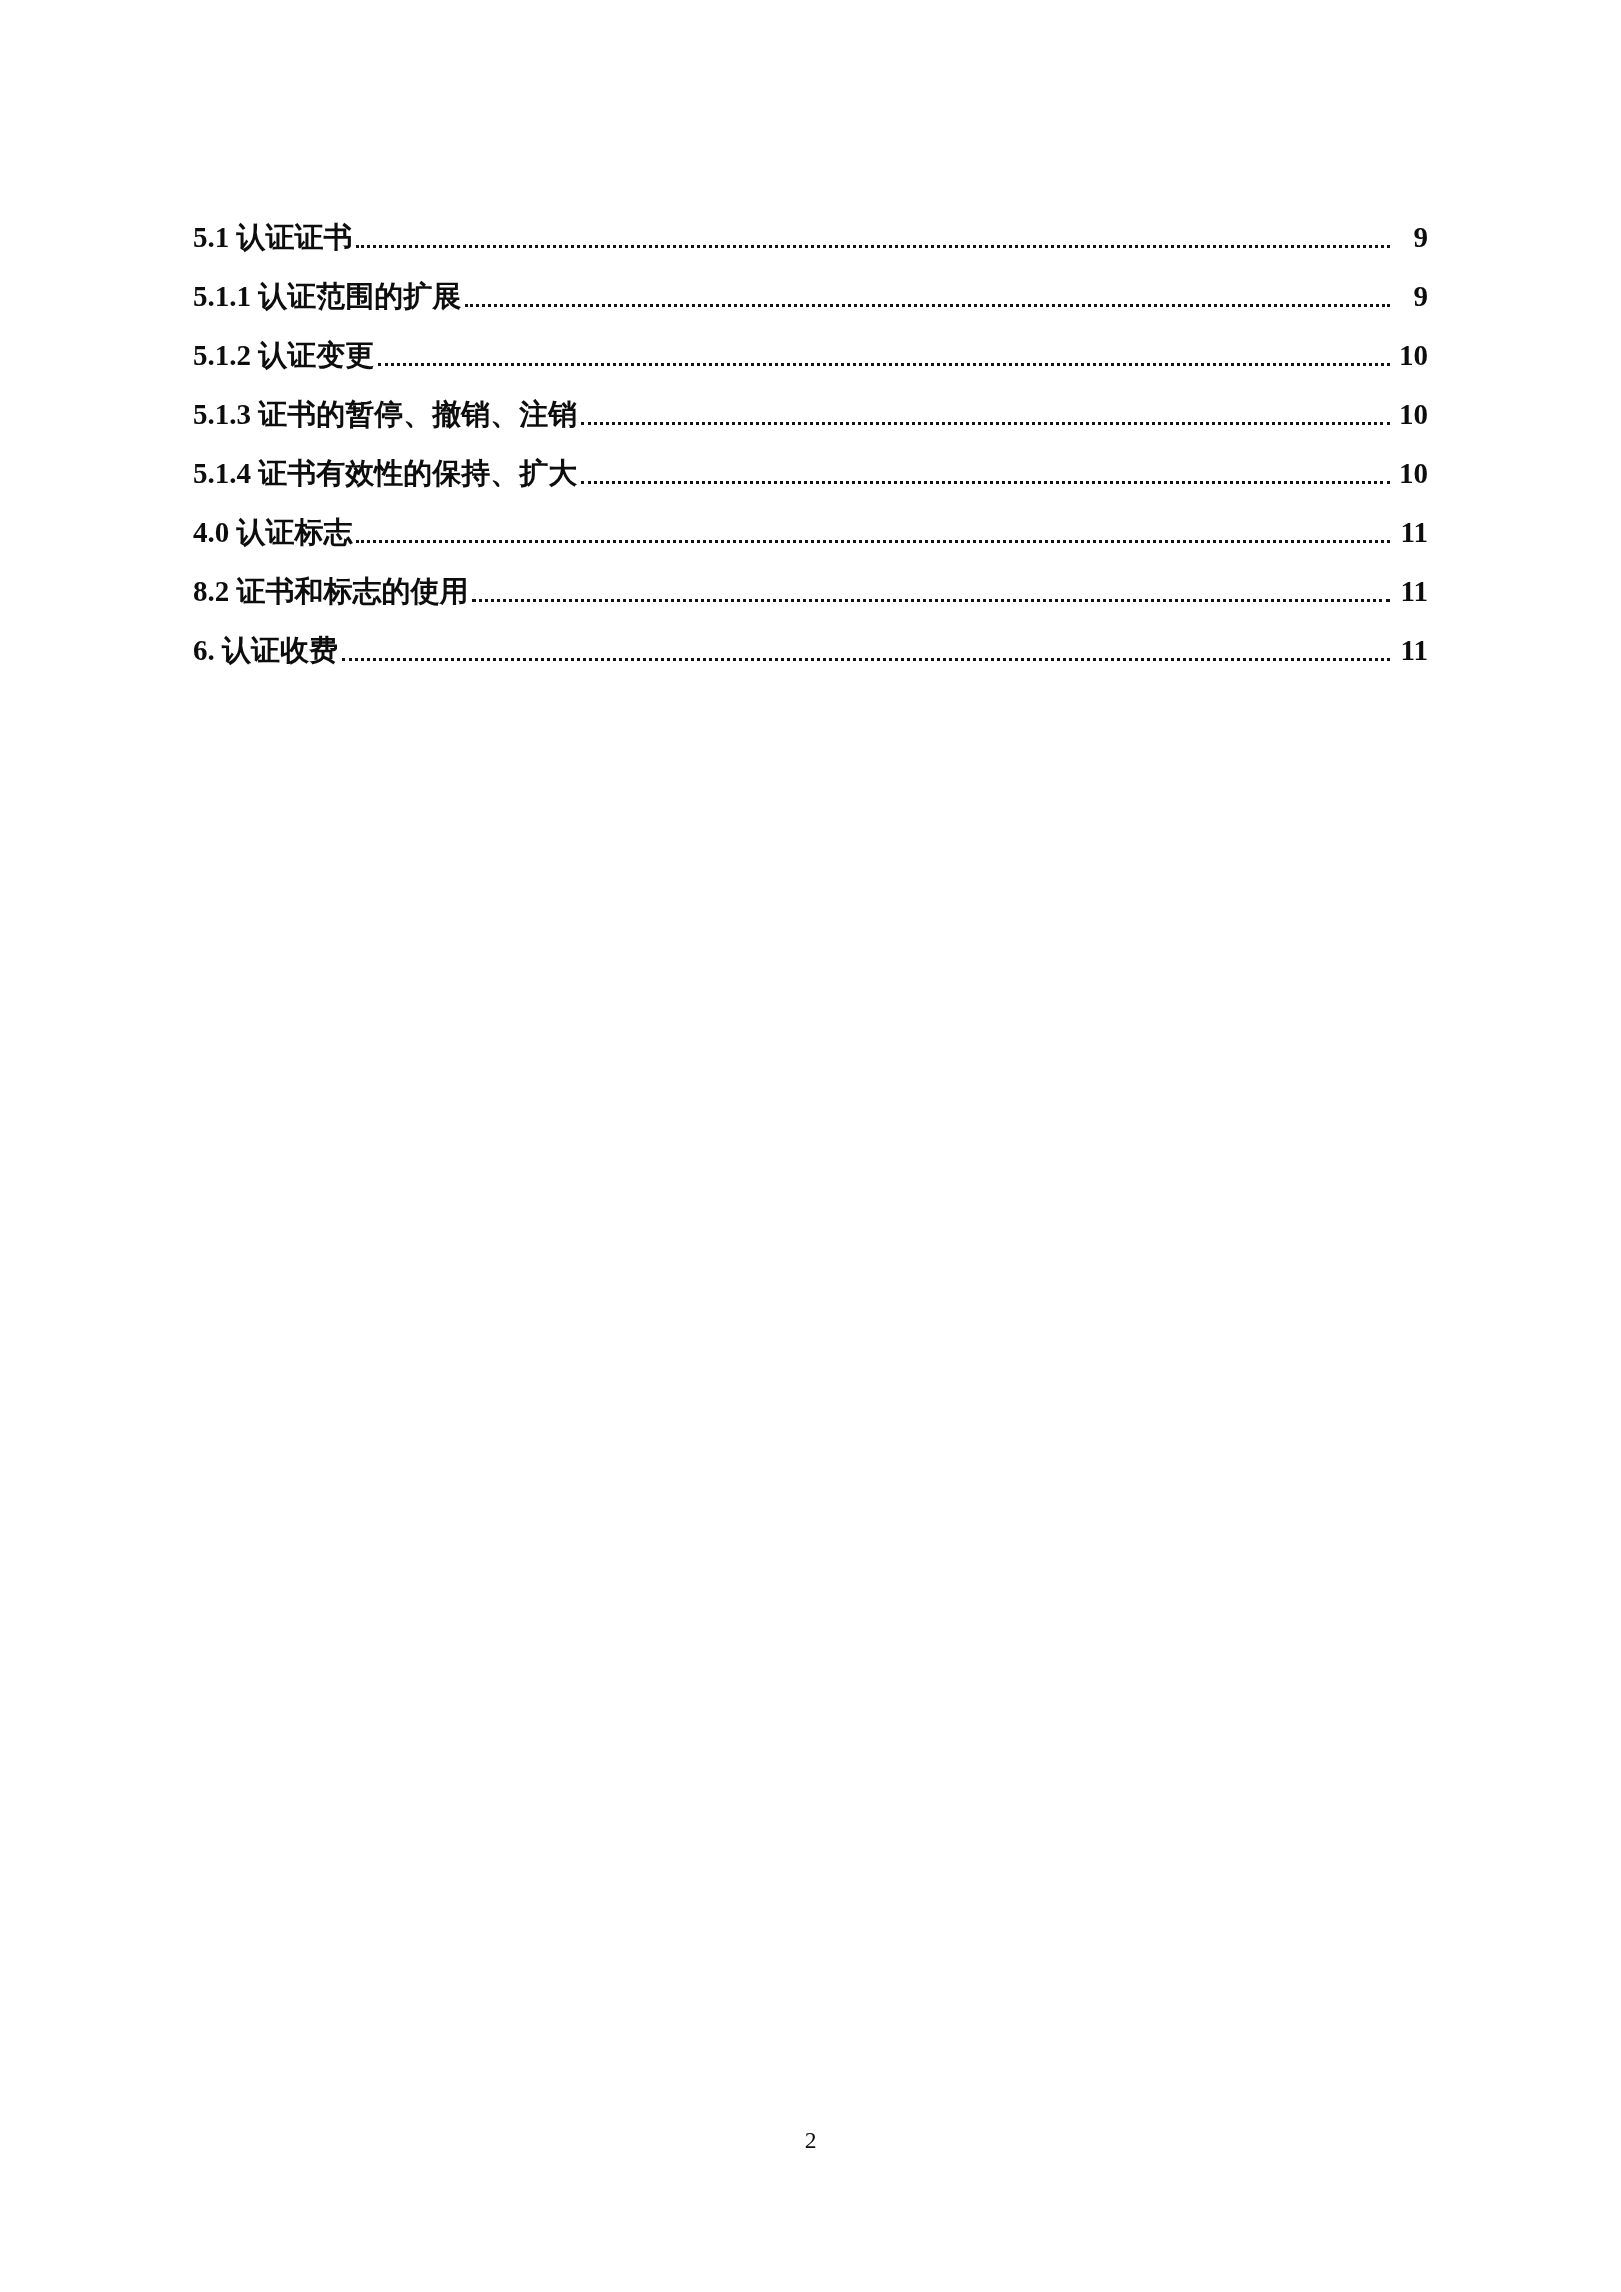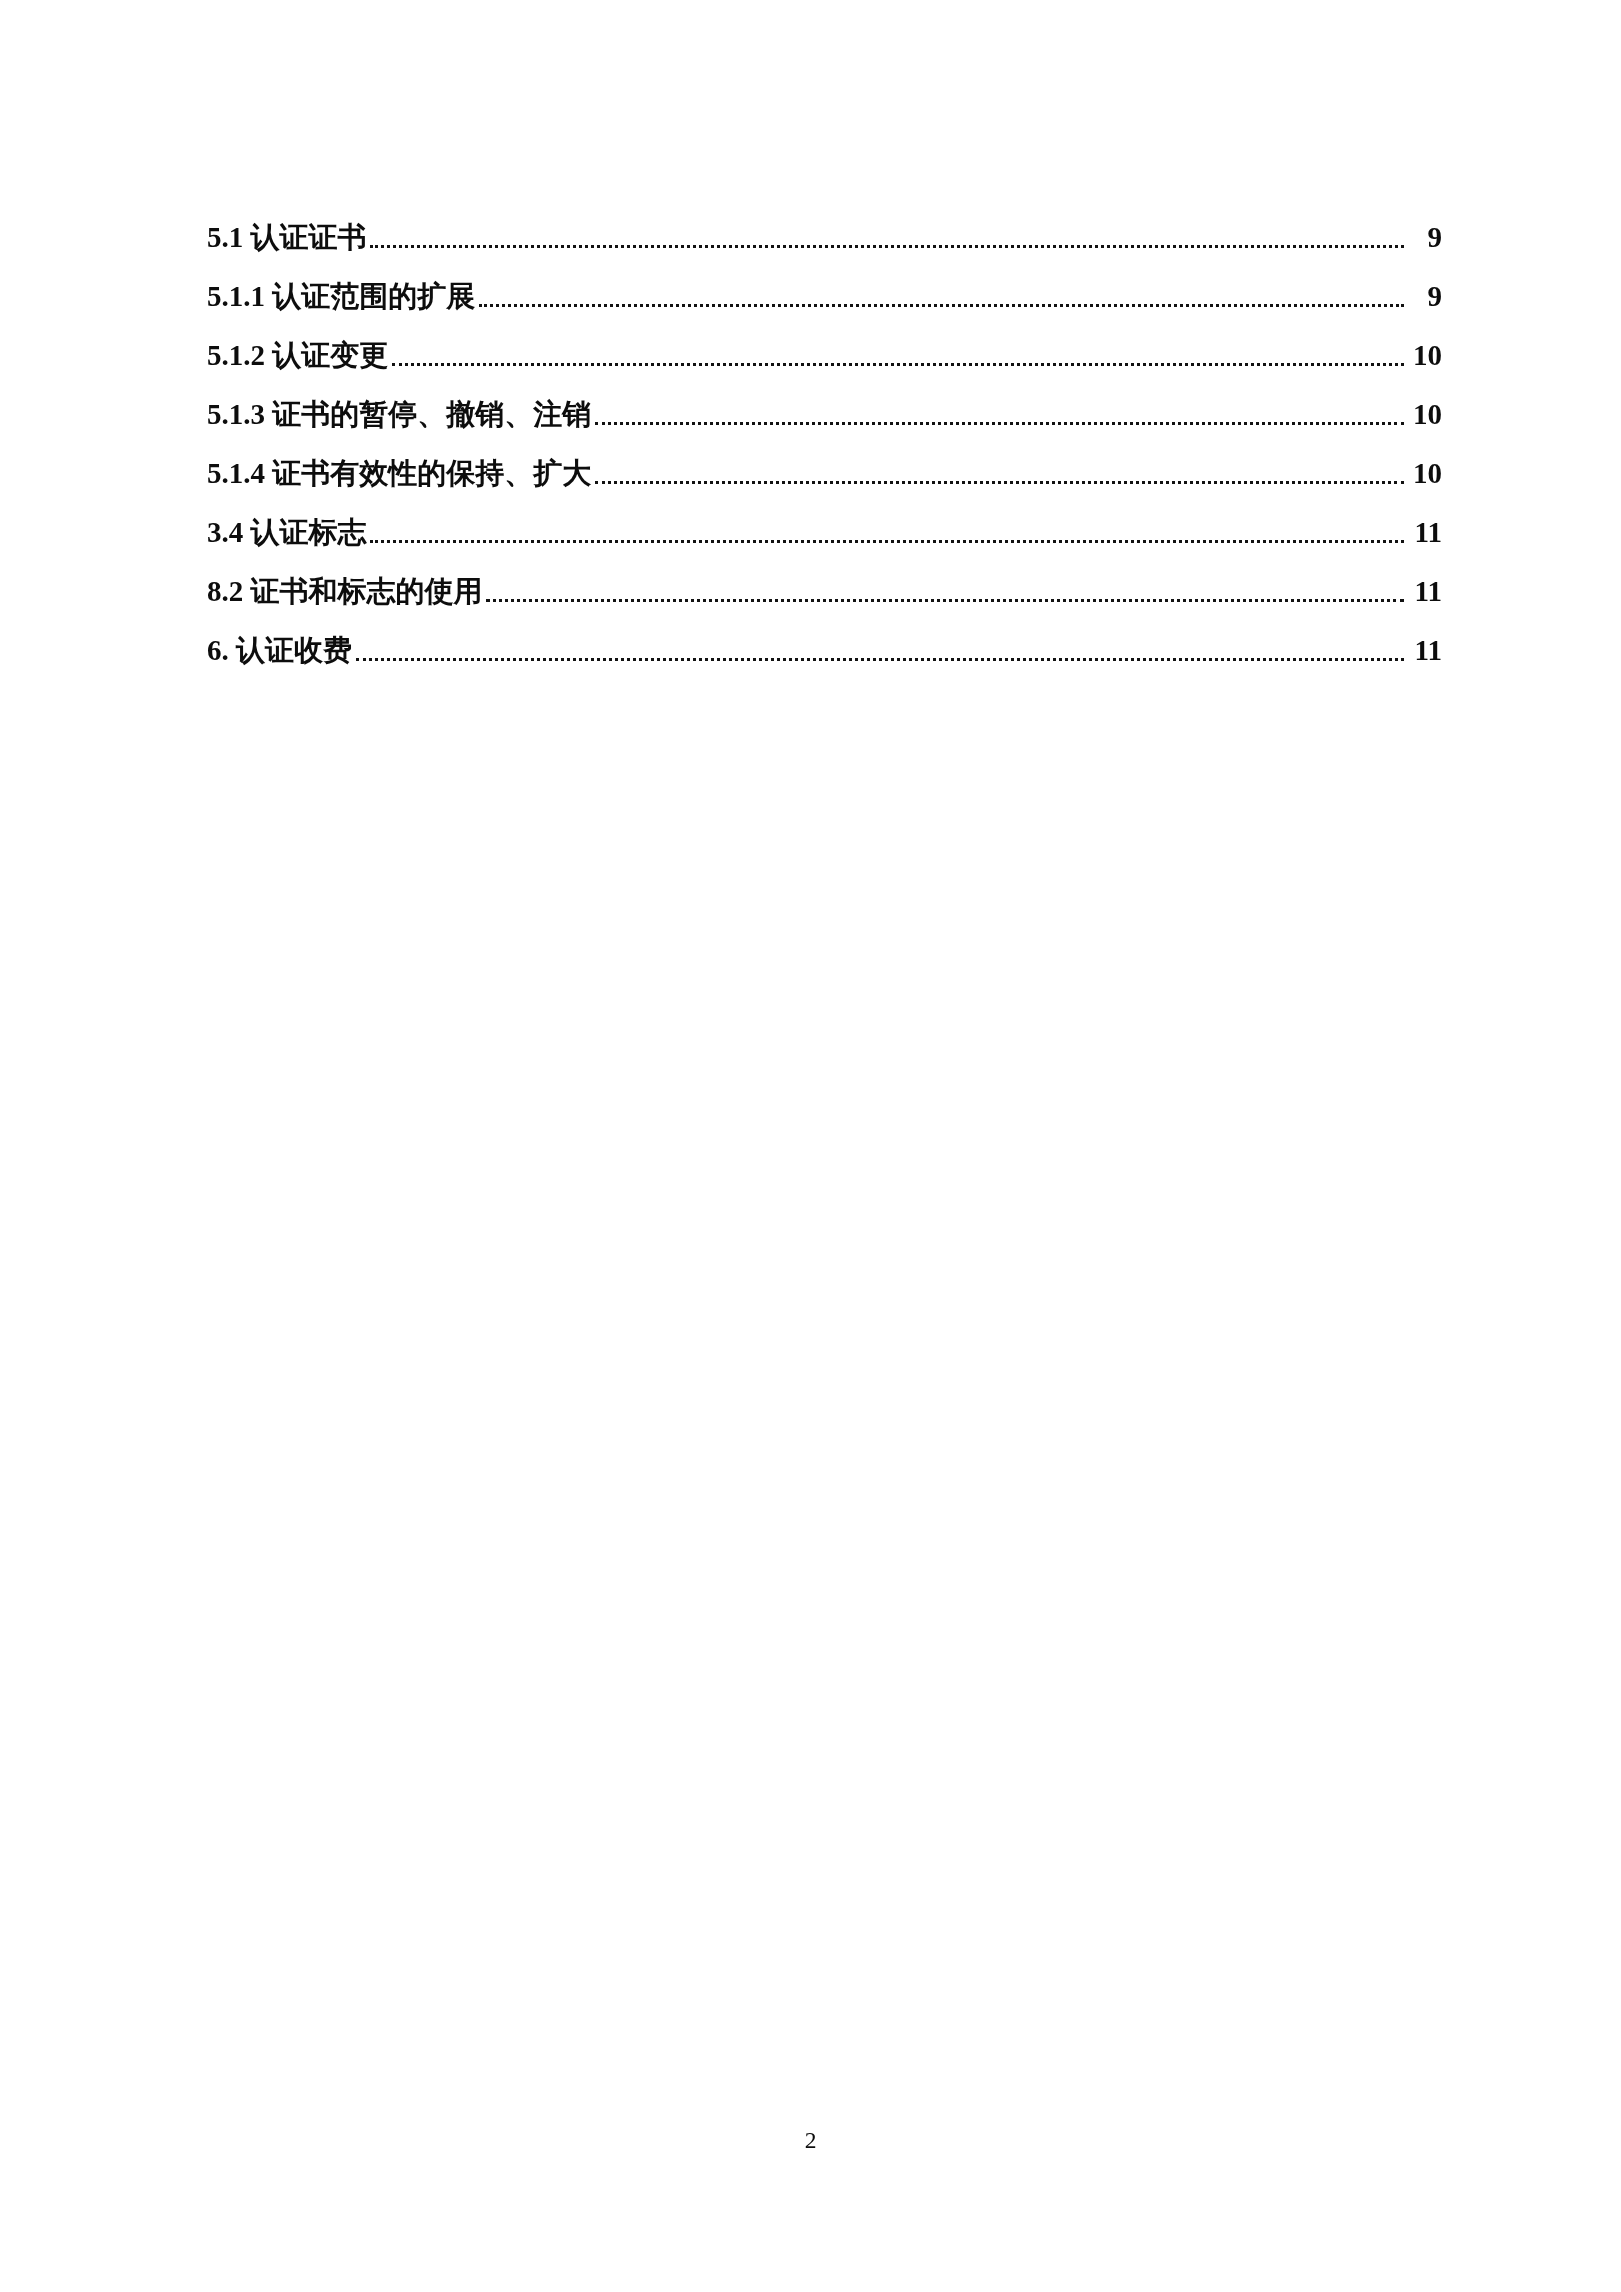--- a/index.html
+++ b/index.html
@@ -12,21 +12,21 @@
     color: #0d0d0d;
     overflow: hidden;
   }
   .page {
     position: absolute;
     inset: 0;
     background: #ffffff;
   }
   .toc {
     position: absolute;
-    left: 207px;
+    left: 193px;
     top: 206px;
     width: 1235px;
   }
   .toc-row {
     display: flex;
     align-items: flex-end;
     height: 59px;
     padding-bottom: 12.7px;
     font-size: 29px;
     font-weight: 700;
@@ -87,21 +87,21 @@
     <span class="toc-page">10</span>
   </div>
 
   <div class="toc-row">
     <span class="toc-label">5.1.4 证书有效性的保持、扩大</span>
     <span class="toc-dots"></span>
     <span class="toc-page">10</span>
   </div>
 
   <div class="toc-row">
-    <span class="toc-label">3.4 认证标志</span>
+    <span class="toc-label">4.0 认证标志</span>
     <span class="toc-dots"></span>
     <span class="toc-page">11</span>
   </div>
 
   <div class="toc-row">
     <span class="toc-label">8.2 证书和标志的使用</span>
     <span class="toc-dots"></span>
     <span class="toc-page">11</span>
   </div>
 

